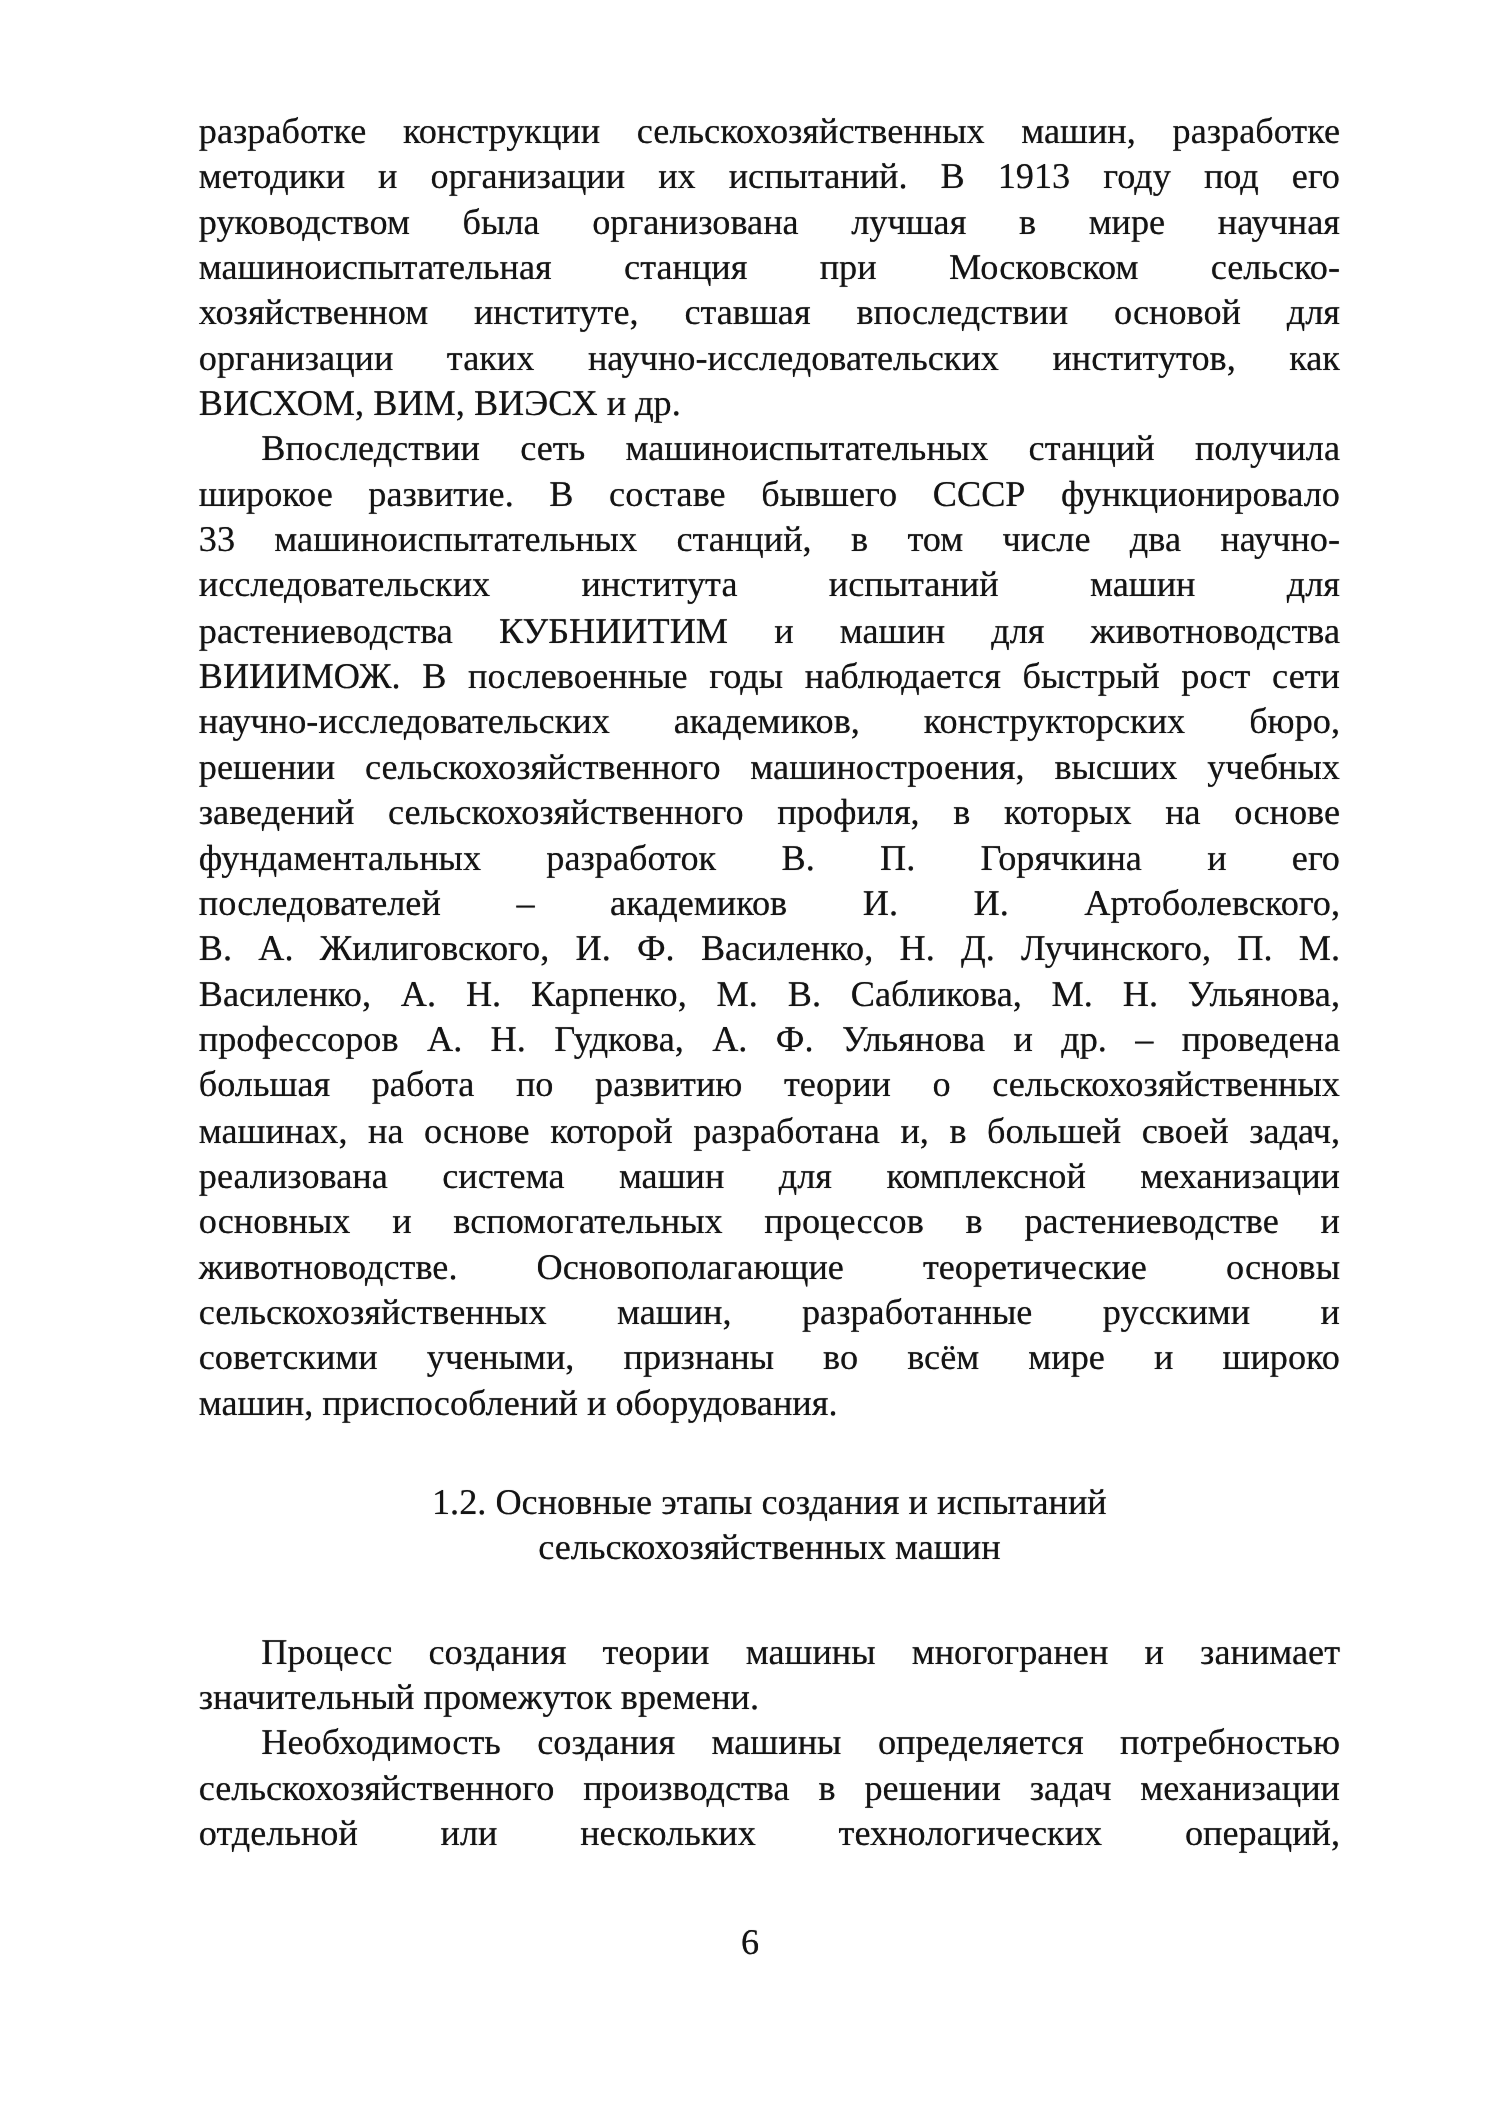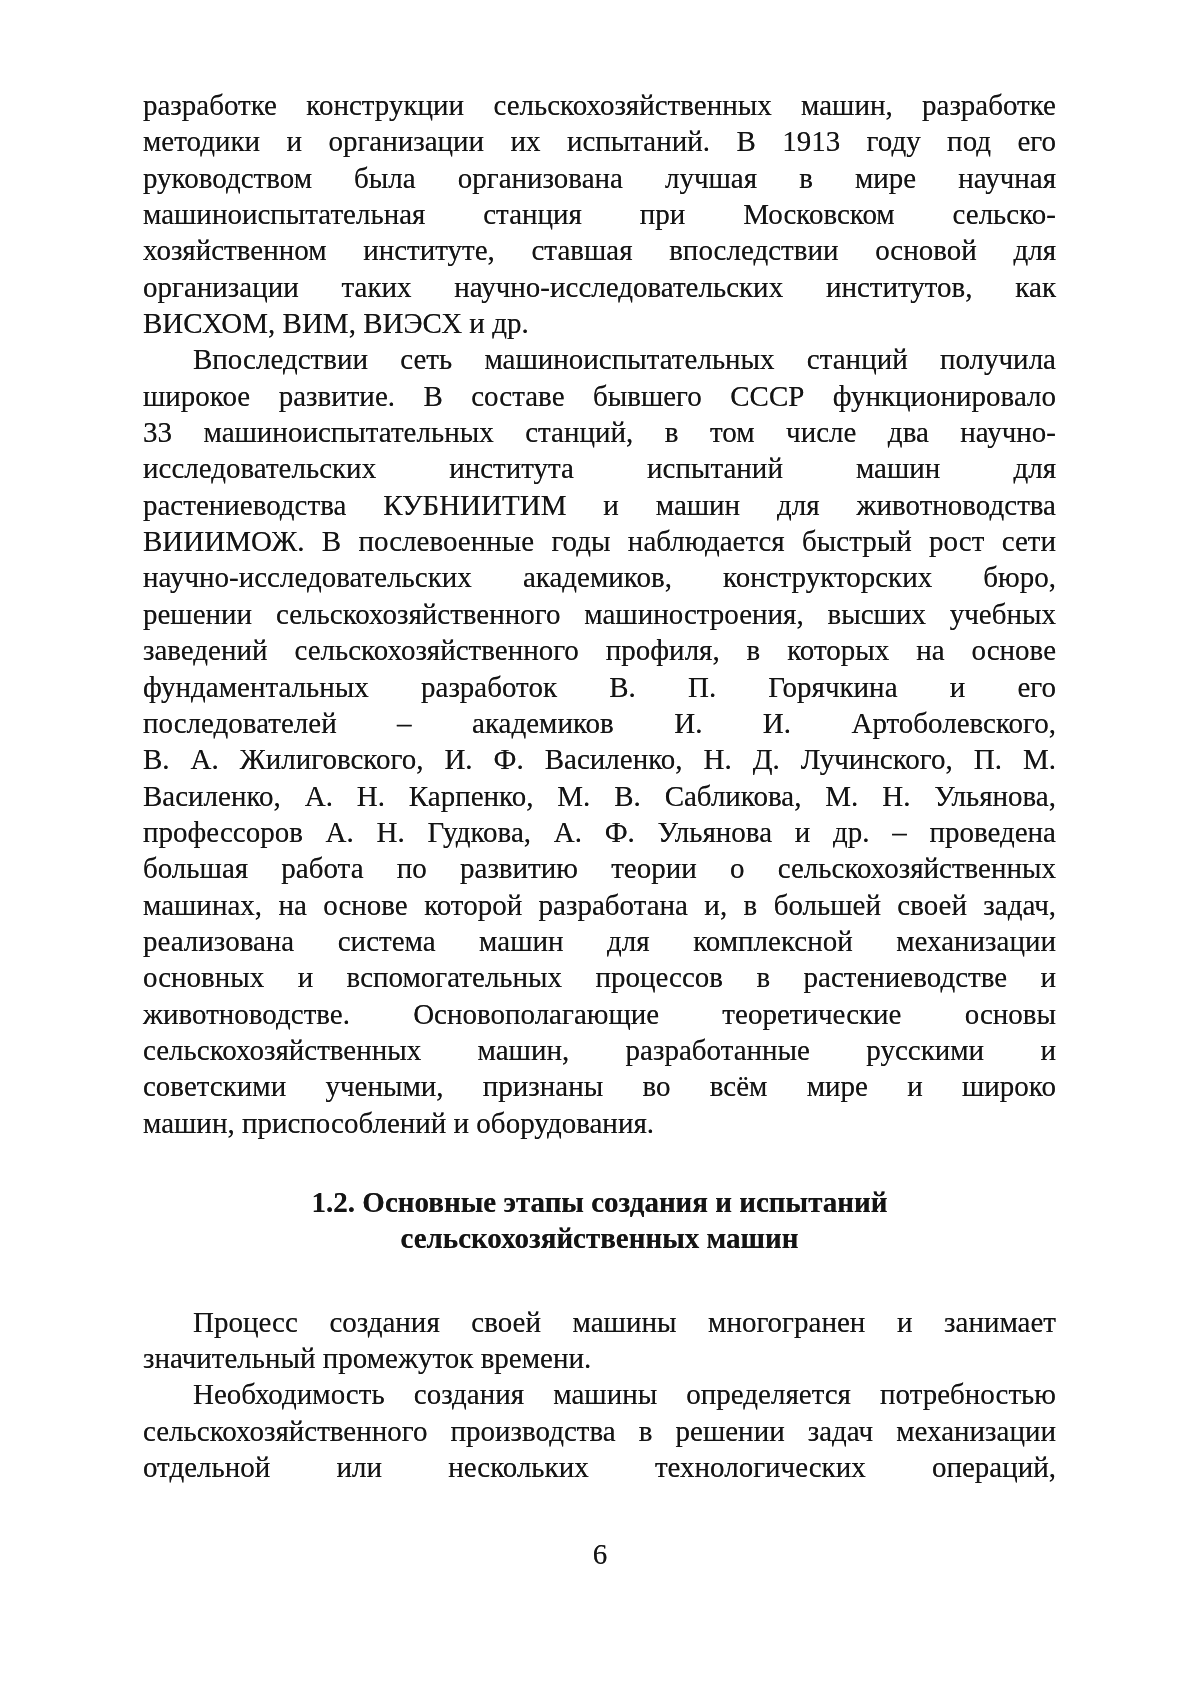--- a/index.html
+++ b/index.html
@@ -7,37 +7,37 @@
     position: relative;
     width: 1200px;
     height: 1700px;
     background: #ffffff;
     overflow: hidden;
     font-family: "Liberation Serif", "DejaVu Serif", serif;
     color: #141414;
   }
   .text-block {
     position: absolute;
-    left: 143px;
+    left: 159px;
     top: 87px;
     width: 913px;
     font-size: 29px;
     line-height: 36.35px;
     text-shadow: 0 0 0.6px rgba(0,0,0,0.65);
   }
   .para { margin: 0; padding: 0; }
   .line {
     text-align: justify;
     text-align-last: justify;
   }
   .line-left  { text-align-last: left; }
   .line-indent { padding-left: 50px; }
   .heading { margin-top: 43px; margin-bottom: 47px; }
   .heading .line {
-    font-weight: 700;
+    font-weight: 400;
     text-align-last: center;
   }
   .page-number {
     position: absolute;
     left: 0;
     top: 1536px;
     width: 1200px;
     text-align: center;
     font-size: 29px;
     line-height: 36px;
@@ -80,21 +80,21 @@
         <div class="line">животноводстве. Основополагающие теоретические основы</div>
         <div class="line">сельскохозяйственных машин, разработанные русскими и</div>
         <div class="line">советскими учеными, признаны во всём мире и широко</div>
         <div class="line line-left">машин, приспособлений и оборудования.</div>
       </div>
     <div class="para heading">
         <div class="line">1.2. Основные этапы создания и испытаний</div>
         <div class="line">сельскохозяйственных машин</div>
       </div>
     <div class="para">
-        <div class="line line-indent">Процесс создания своей машины многогранен и занимает</div>
+        <div class="line line-indent">Процесс создания теории машины многогранен и занимает</div>
         <div class="line line-left">значительный промежуток времени.</div>
       </div>
     <div class="para">
         <div class="line line-indent">Необходимость создания машины определяется потребностью</div>
         <div class="line">сельскохозяйственного производства в решении задач механизации</div>
         <div class="line">отдельной или нескольких технологических операций,</div>
       </div>
   </div>
   <div class="page-number">6</div>
 </div>

